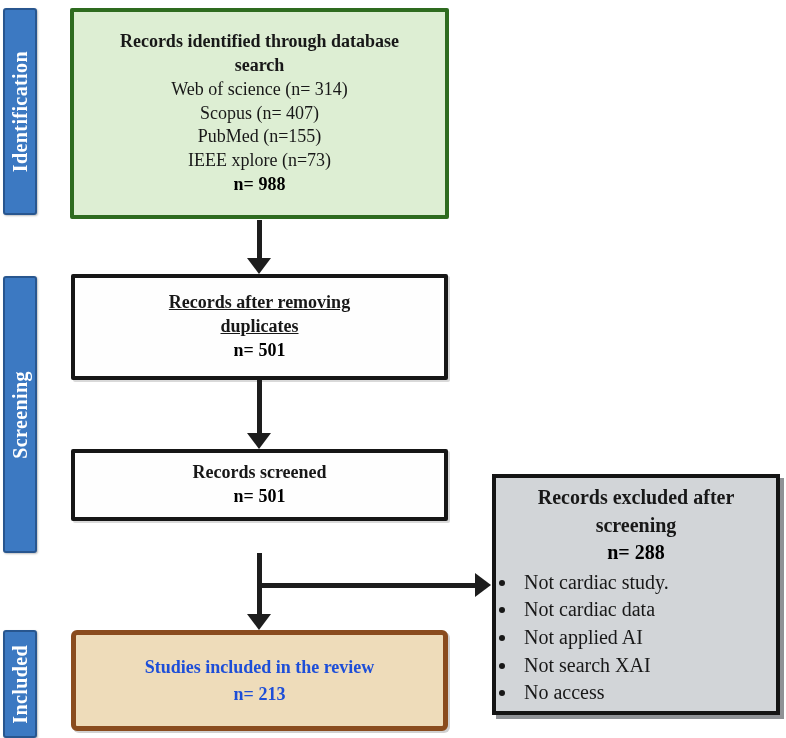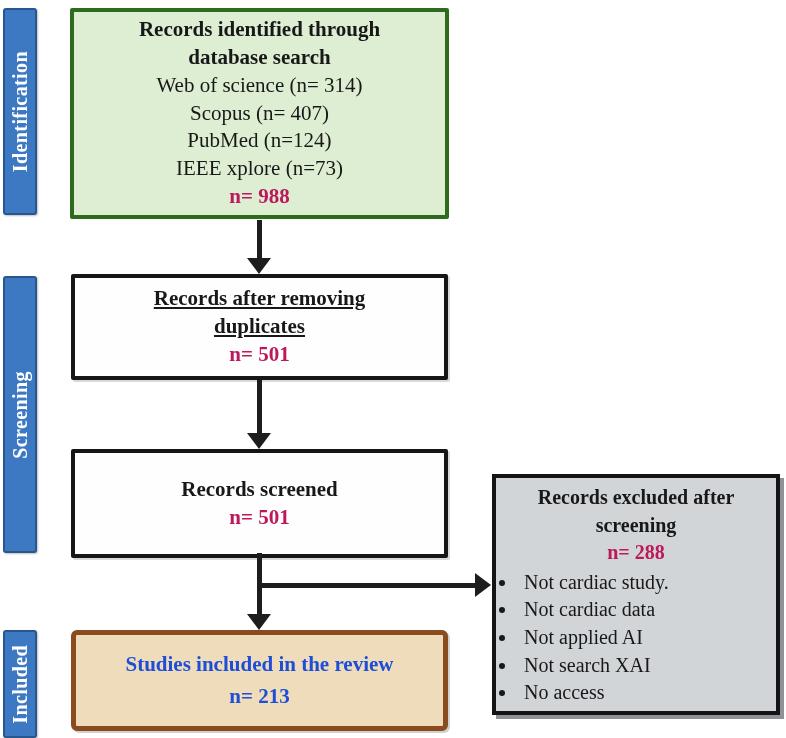--- a/index.html
+++ b/index.html
@@ -41,44 +41,44 @@
   #stage-included       { top: 630px; height: 108px; }
 
   
   .box {
     position: absolute;
     display: flex;
     flex-direction: column;
     align-items: center;
     justify-content: center;
     text-align: center;
-    font-size: 21px;
+    font-size: 18px;
     line-height: 1.33;
   }
   .bold  { font-weight: bold; }
-  .count { font-weight: bold; color: #be185d; }
+  .count { font-weight: bold; color: #000000; }
 
   #box-identified {
     left: 70px; top: 8px; width: 379px; height: 211px;
     background: #ddeed3;
     border: 4px solid #2e6b1f;
     border-radius: 2px;
   }
   #box-identified .title { max-width: 280px; }
 
   #box-duplicates, #box-screened {
     left: 71px; width: 377px;
     background: #fefefe;
     border: 4px solid #161616;
     border-radius: 2px;
     box-shadow: 2px 2px 0 rgba(0,0,0,0.15);
   }
   #box-duplicates { top: 274px; height: 106px; }
   #box-duplicates .title { max-width: 250px; text-decoration: underline; }
-  #box-screened   { top: 449px; height: 109px; }
+  #box-screened   { top: 449px; height: 72px; }
 
   #box-excluded {
     left: 492px; top: 474px; width: 288px; height: 241px;
     background: #d2d5d8;
     border: 4px solid #141414;
     box-shadow: 4px 4px 0 #8f9296;
     font-size: 20px;
     line-height: 1.38;
     justify-content: flex-start;
     padding-top: 6px;
@@ -140,21 +140,21 @@
     <span class="vtext">Screening</span>
   </div>
   <div class="stage" id="stage-included">
     <span class="vtext">Included</span>
   </div>
 
   <div class="box" id="box-identified">
     <div class="title bold">Records identified through database search</div>
     <div>Web of science (n= 314)</div>
     <div>Scopus (n= 407)</div>
-    <div>PubMed (n=124)</div>
+    <div>PubMed (n=155)</div>
     <div>IEEE xplore (n=73)</div>
     <div class="count">n= 988</div>
   </div>
 
   <div class="vline" id="a1-line"></div>
   <div class="head-down" id="a1-head"></div>
 
   <div class="box" id="box-duplicates">
     <div class="title bold">Records after removing duplicates</div>
     <div class="count">n= 501</div>

